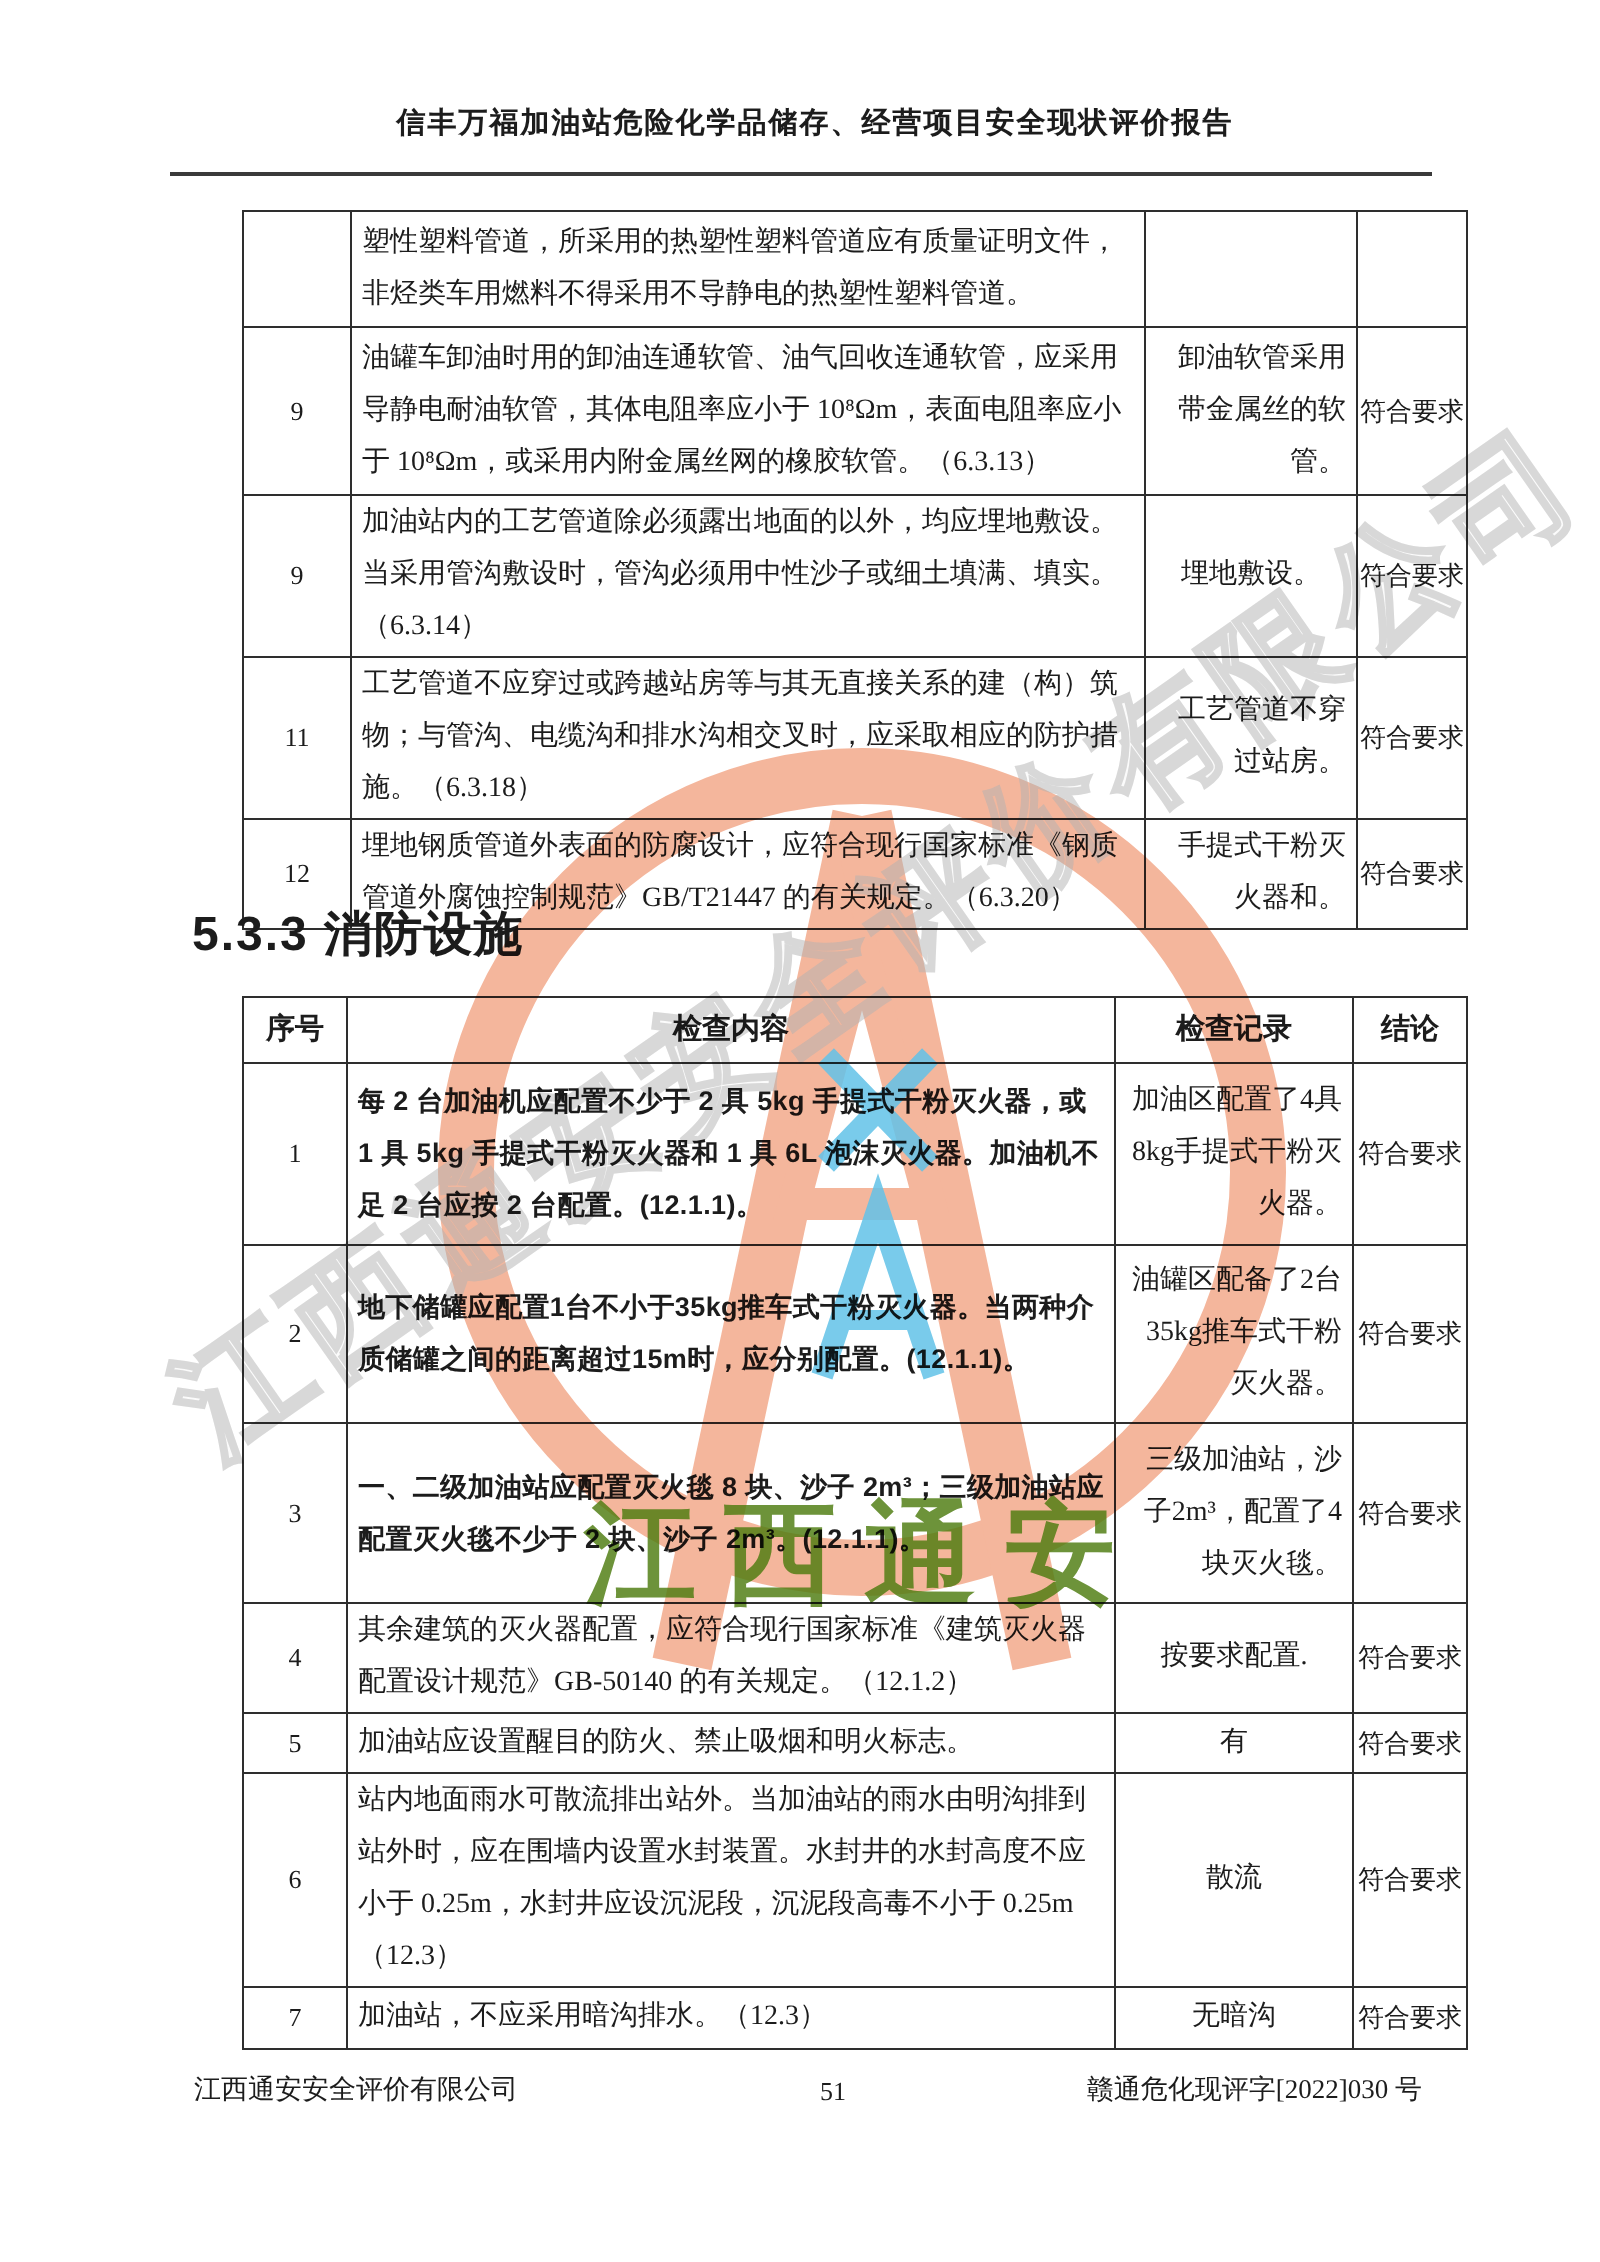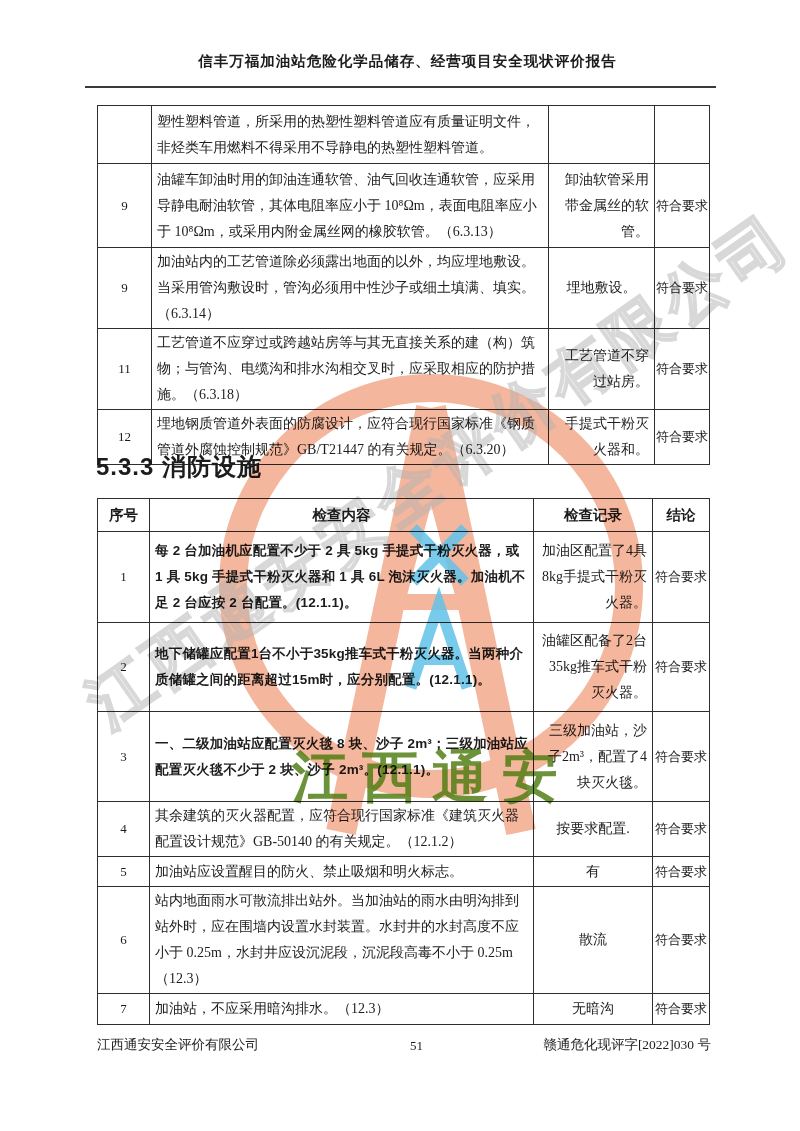--- a/index.html
+++ b/index.html
@@ -3,21 +3,21 @@
 <meta charset="utf-8">
 <style>
   html,body{margin:0;padding:0;background:#ffffff;}
   .page{position:relative;width:800px;height:1131px;background:#fff;overflow:hidden;
         font-family:"Liberation Serif","DejaVu Serif",serif;color:#1c1c1c;}
   
   .doc-title{position:absolute;top:52px;left:0;right:0;text-align:center;
              font-size:14.5px;letter-spacing:1px;font-weight:600;padding-left:15px;}
   .header-rule{position:absolute;top:86px;left:85px;width:631px;height:1.5px;background:#3a3a3a;}
   
-  table{border-collapse:collapse;table-layout:fixed;width:612px;}
+  table{border-collapse:collapse;table-layout:fixed;width:612px;margin-left:24px;}
   td,th{border:1.5px solid #2e2e2e;padding:1px 5px;line-height:26px;font-size:14px;
         overflow:hidden;vertical-align:middle;word-break:break-all;}
   th{font-weight:bold;text-align:center;font-size:14.5px;}
   .row-number-cell{text-align:center;font-size:13px;padding:1px 1px;}
   .conclusion-cell{text-align:center;font-size:13px;padding:1px 1px;letter-spacing:0;}
   .record-cell{font-size:14px;}
   .record-cell.center{text-align:center;}
   .record-cell.left{text-align:right;}
   .content-cell.bold{font-weight:700;font-family:"Liberation Sans","DejaVu Sans",sans-serif;
                      font-size:13.5px;letter-spacing:.2px;}

